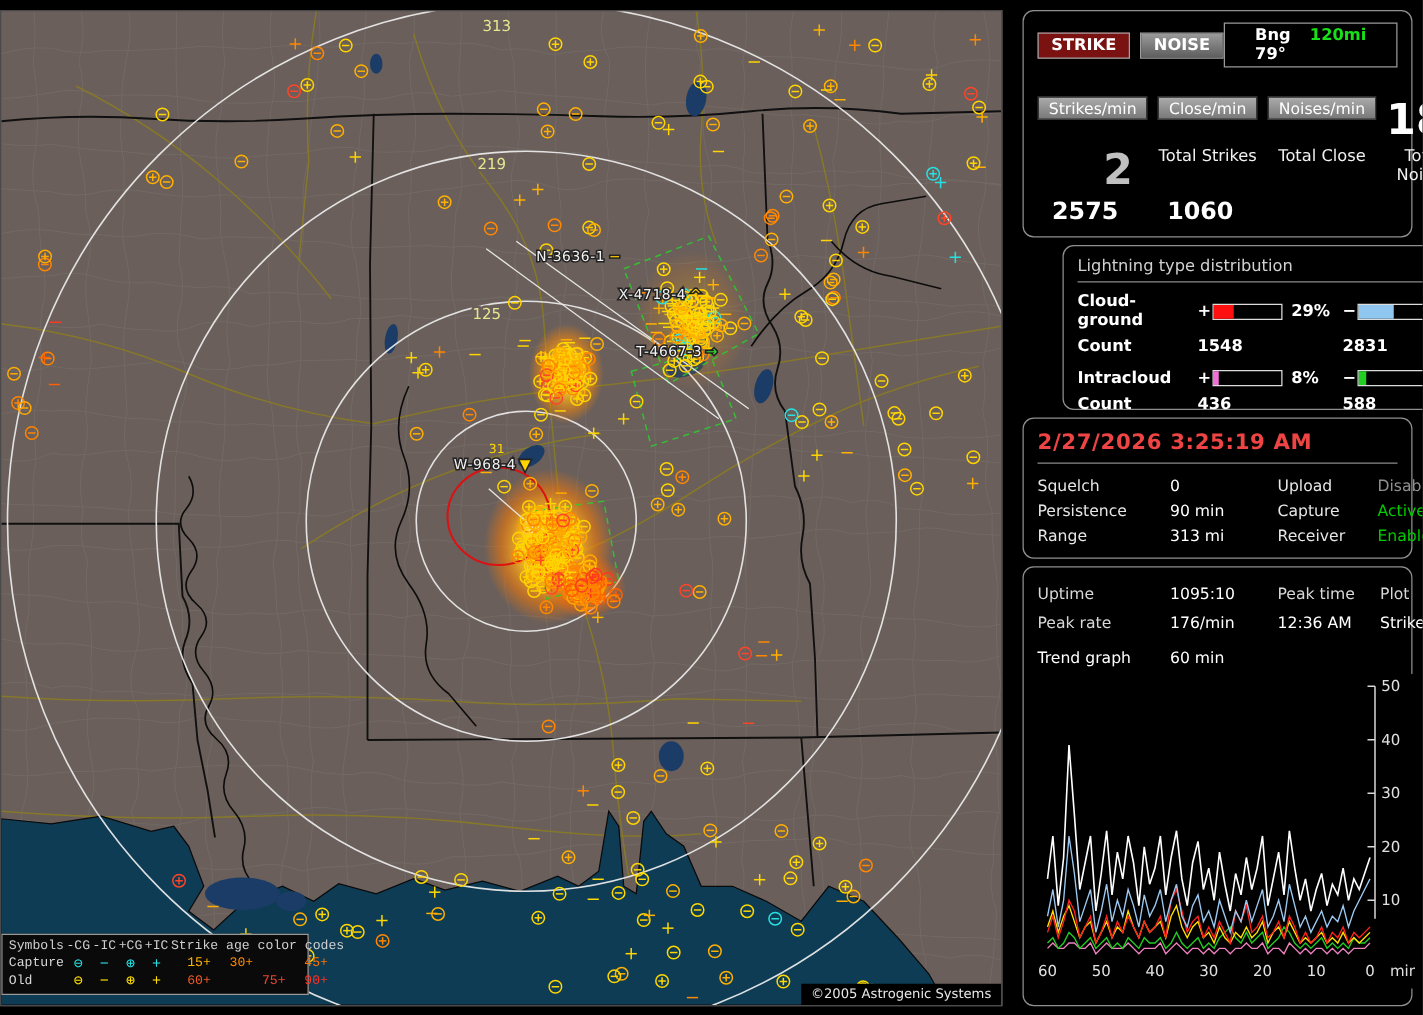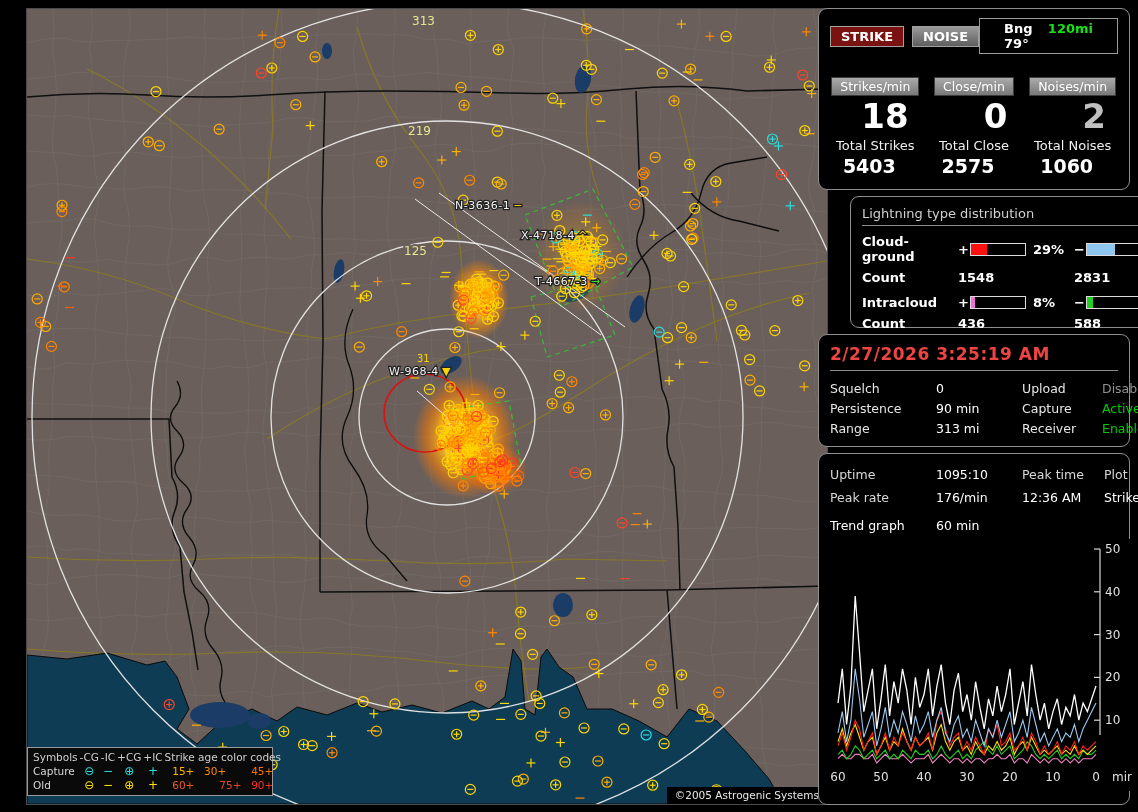--- a/index.html
+++ b/index.html
@@ -1,42 +1,42 @@
 <!DOCTYPE html>
 <html><head>
 <meta charset="utf-8">
 <style>
   html,body{margin:0;padding:0;background:#000;}
   body{width:1138px;height:812px;position:relative;overflow:hidden;
        font-family:"DejaVu Sans","Liberation Sans",sans-serif;color:#fff;}
   
-  #map{position:absolute;left:26px;top:8px;width:800px;height:795px;
+  #map{position:absolute;left:0;top:8px;width:800px;height:795px;
        background:#6a5f5b;border:1px solid #4a4a4a;overflow:hidden;}
   #map-svg{position:absolute;left:0;top:0;}
   #map-legend{position:absolute;left:0;bottom:8px;width:246px;background:#0a0a0a;
        border:1px solid #9a9a9a;font-size:10.5px;color:#d8d8d8;padding:2px 4px 3px 4px;box-sizing:border-box;}
-  #map-legend table{border-collapse:collapse;width:100%;}
+  #map-legend table{border-collapse:collapse;width:100%;font-family:Liberation Mono, monospace;}
   #map-legend td{padding:0 1px;white-space:nowrap;line-height:14px;}
   #copyright{position:absolute;right:0;bottom:0;background:#000;color:#e8e8e8;
        font-size:10.5px;padding:2px 8px 3px 8px;}
   
   .box{position:absolute;left:818px;width:312px;background:#000;border:1px solid #8f8f8f;
        border-radius:9px;box-sizing:border-box;padding:9px 11px;}
   #box-stats{top:8px;height:182px;}
   #box-dist{top:196px;height:132px;margin-left:32px;}
   #box-status{top:334px;height:113px;}
   #box-session{top:453px;height:352px;}
   .toprow{display:flex;align-items:center;}
   .btn{font-weight:bold;font-size:13px;padding:2px 10px;border:1px solid #a0a0a0;color:#fff;cursor:pointer;}
   .btn.strike{background:#7a1212;margin-right:8px;}
   .btn.noise{background:linear-gradient(#9a9a9a,#5e5e5e);}
   .bng{margin-left:auto;border:1px solid #9a9a9a;background:#000;font-weight:bold;
        font-size:13px;padding:2px 24px;display:flex;gap:14px;}
   .bng .rng{color:#18e018;}
-  .statgrid{display:grid;grid-template-columns:1fr 1fr 1fr;column-gap:8px;margin-top:22px;text-align:center;}
+  .statgrid{display:grid;grid-template-columns:1fr 1fr 1fr 1fr 1fr;column-gap:8px;margin-top:22px;text-align:center;}
   .mbadge{display:inline-block;background:linear-gradient(#ababab,#787878);border:1px solid #3c3c3c;
        color:#fff;font-size:12.5px;padding:1px 8px;}
   .bignum{font-size:34px;font-weight:bold;text-align:right;padding-right:12px;line-height:40px;}
   .dimnum{color:#c0c0c0;}
   .tlabel{font-size:13px;color:#f0f0f0;margin-top:2px;}
   .tvalue{font-size:19px;font-weight:bold;padding-right:12px;margin-top:2px;}
   .dist-title{font-size:13px;color:#d0d0d0;border-bottom:1px solid #8a8a8a;padding-bottom:4px;margin-bottom:8px;}
   .drow{display:grid;grid-template-columns:96px 12px 58px 46px 12px 58px 1fr;align-items:center;
        font-size:13px;margin-bottom:6px;}
   .drow b{font-size:13px;}

